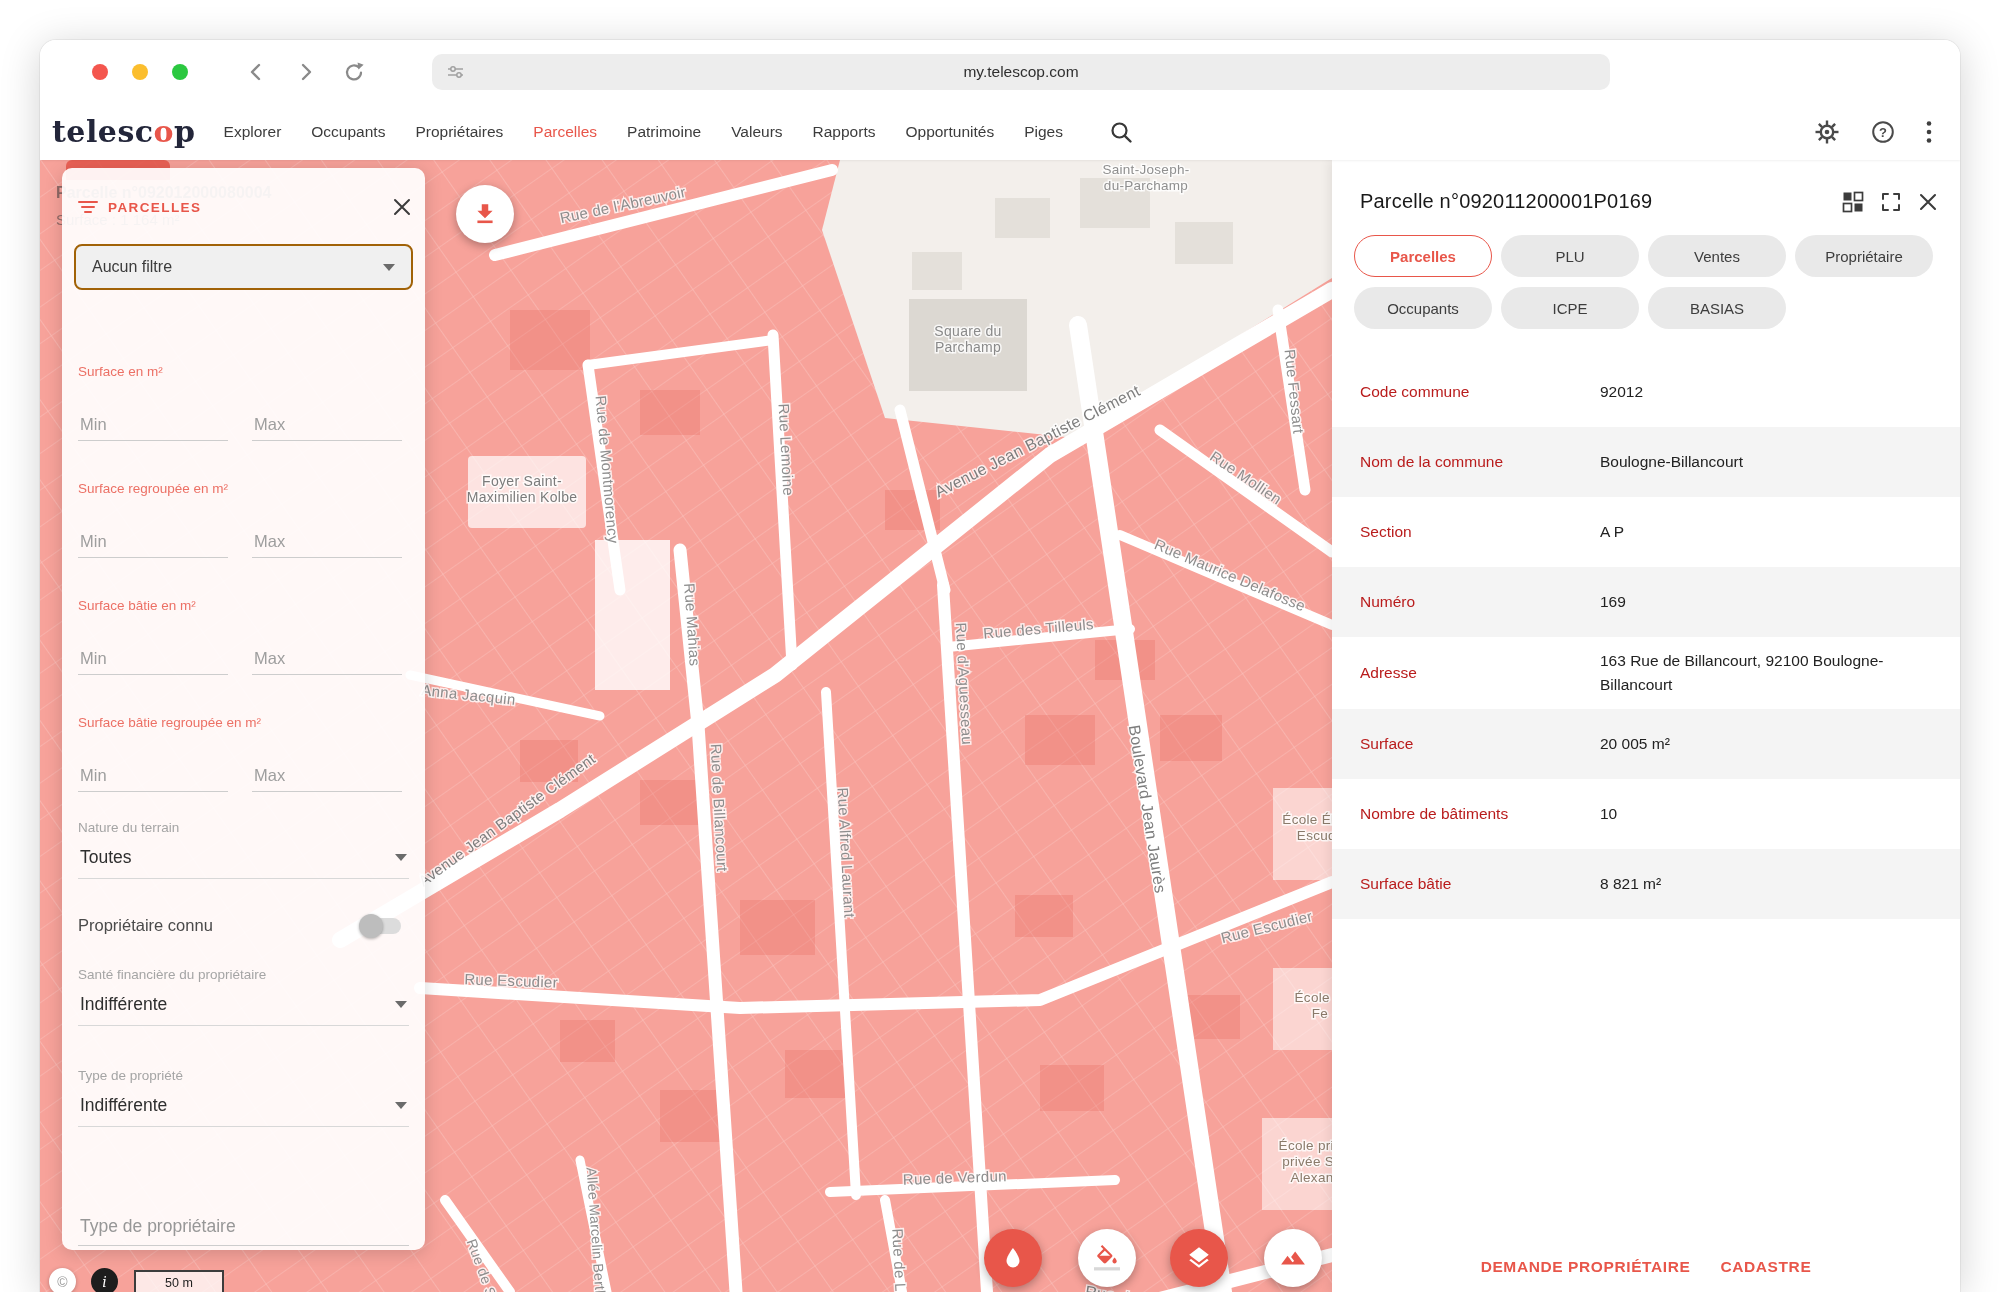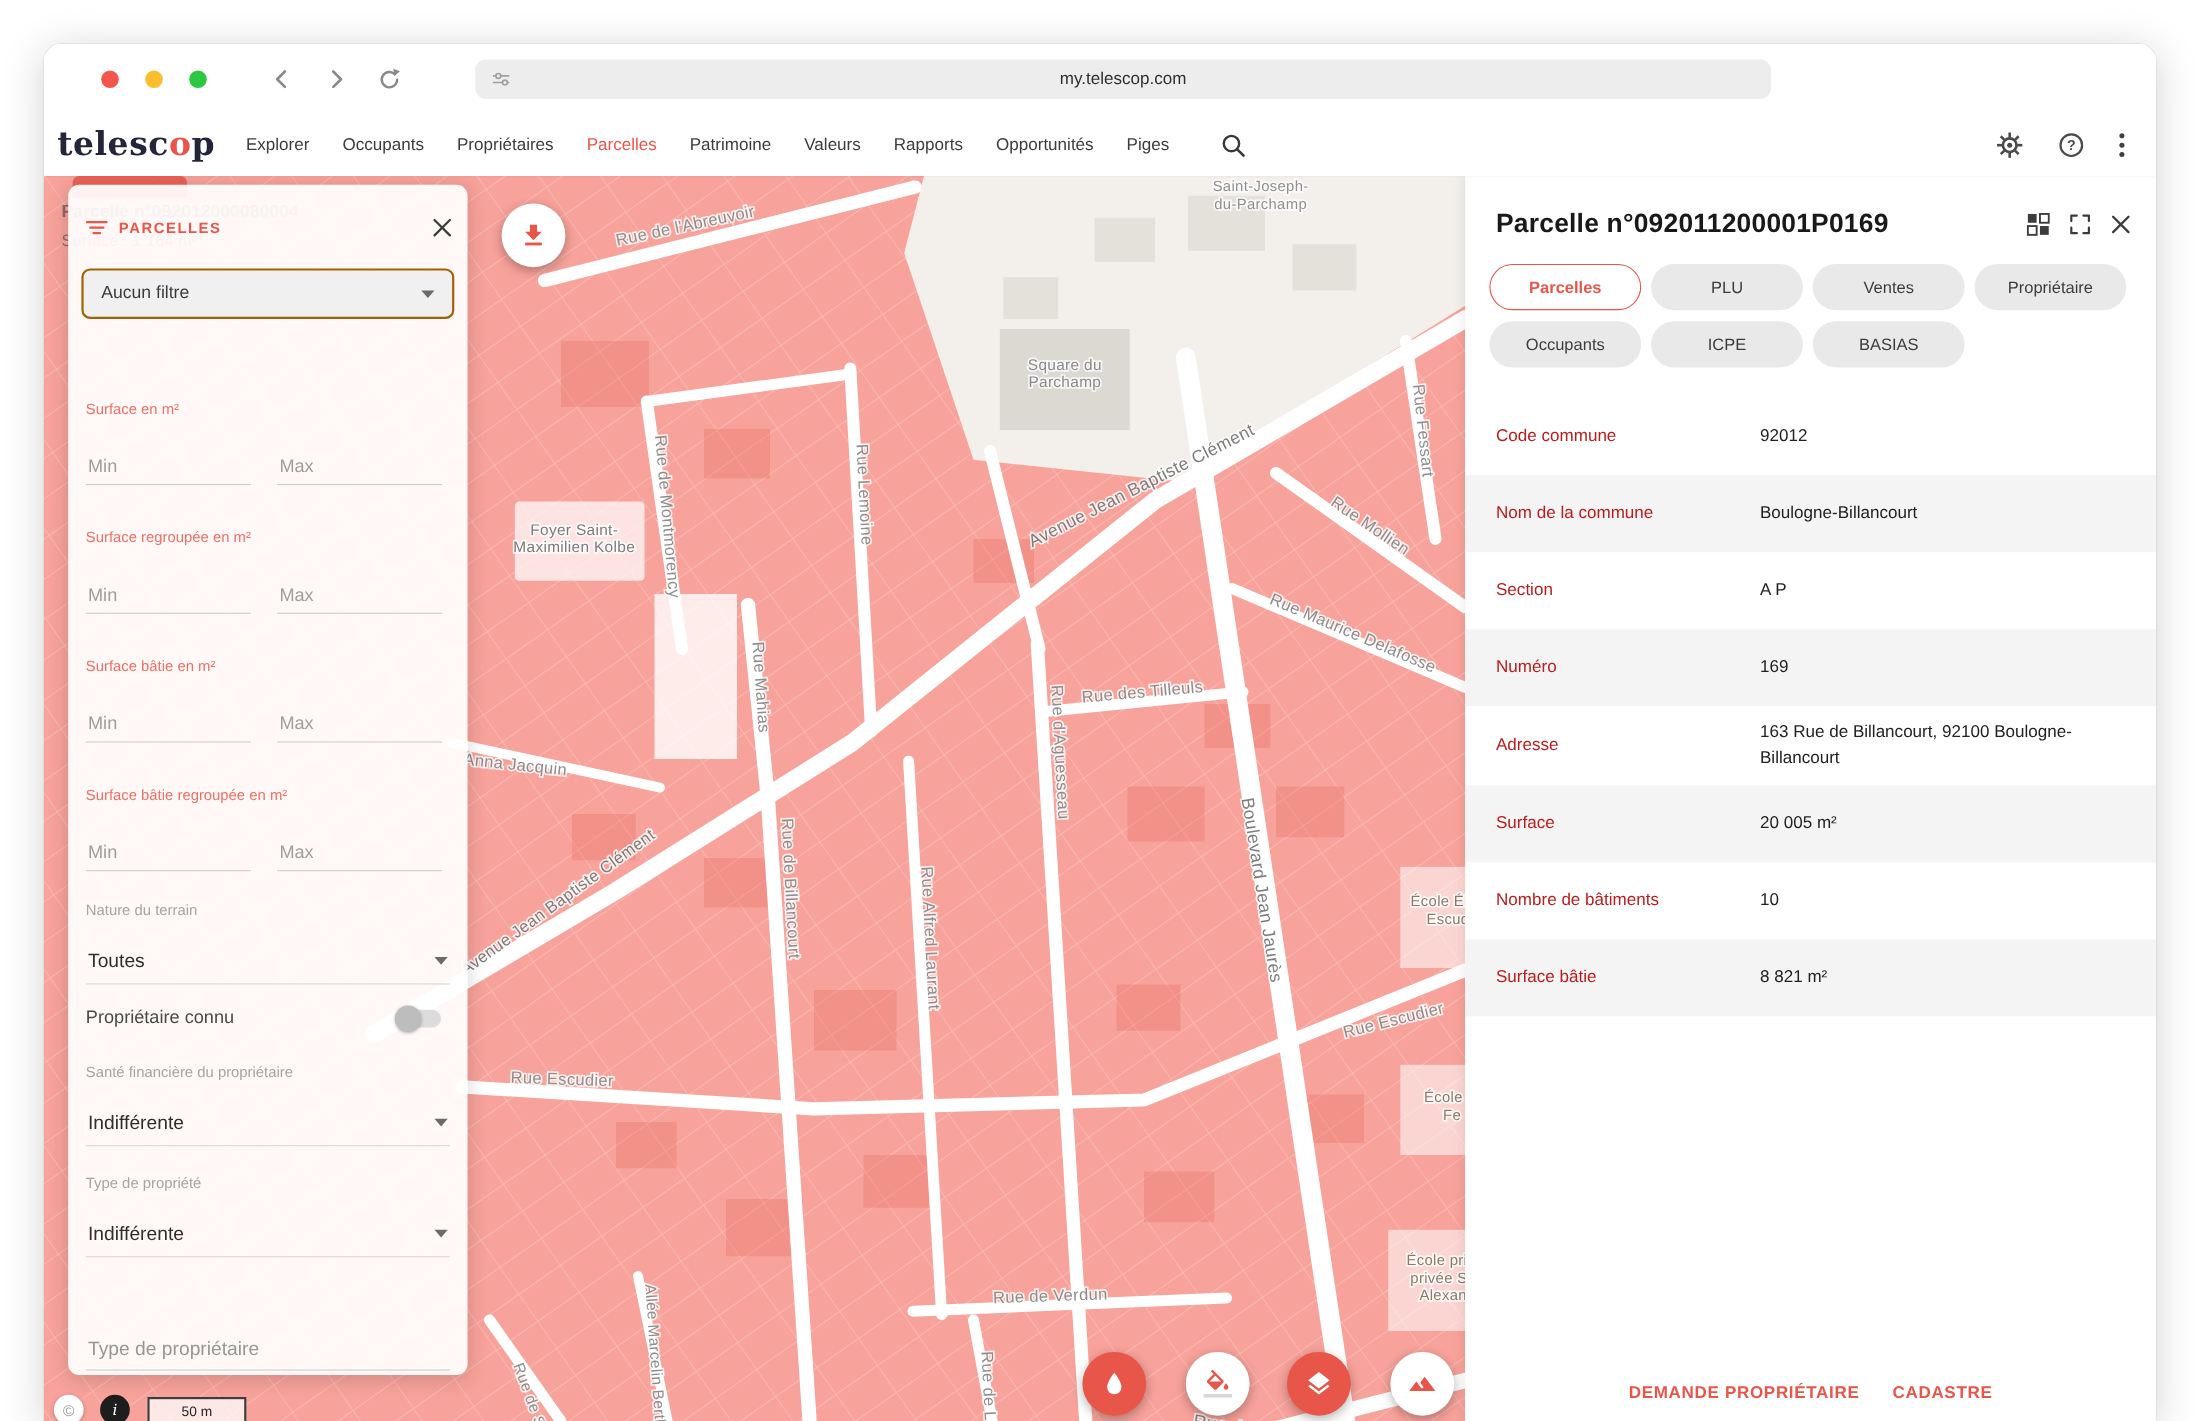--- a/index.html
+++ b/index.html
@@ -59,21 +59,21 @@
   .fp-sections{position:absolute;left:16px;right:16px;top:196px}
   .fp-sec{height:117px}
   .fp-sec-label{color:#ec7065;font-size:13.5px}
   .mm-row{display:flex;gap:24px;margin-top:30px}
   input.mm{width:150px;border:none;border-bottom:1px solid #cdcdcd;background:transparent;
     font-size:16.5px;padding:6px 2px;color:#444;outline:none;font-family:inherit}
   input.mm::placeholder{color:#9e9e9e}
   .fp-field{position:absolute;left:16px;right:16px}
   .fp-small-label{color:#a5a5a5;font-size:13.5px}
   .fp-value-row{display:flex;align-items:center;border-bottom:1px solid #d8d8d8;
-    padding:8px 2px 10px 2px;font-size:17.5px;color:#2e2e2e;margin-top:20px;cursor:pointer}
+    padding:8px 2px 10px 2px;font-size:17.5px;color:#2e2e2e;margin-top:4px;cursor:pointer}
   .fp-nature{top:652px}.fp-sante{top:799px}.fp-type{top:900px}
   .fp-toggle{position:absolute;left:16px;right:16px;top:748px;display:flex;align-items:center;
     justify-content:space-between;font-size:16.5px;color:#4a4a4a}
   .switch{width:40px;height:16px;background:#dcdcdc;border-radius:8px;position:relative;margin-right:8px;cursor:pointer}
   .switch .knob{position:absolute;left:-2px;top:-4px;width:24px;height:24px;border-radius:50%;
     background:#bdbdbd;box-shadow:0 1px 3px rgba(0,0,0,.3)}
   .fp-owner{position:absolute;left:16px;right:16px;top:1040px}
   input.owner{width:100%;border:none;border-bottom:1px solid #cdcdcd;background:transparent;
     font-size:17.5px;padding:8px 2px;color:#555;outline:none;font-family:inherit}
   input.owner::placeholder{color:#979797}
@@ -94,21 +94,21 @@
     color:#fff;display:flex;align-items:center;justify-content:center;font-size:14px;font-style:italic;
     font-family:"DejaVu Serif",serif;z-index:4}
   .scale-box{position:absolute;left:94px;top:1110px;width:90px;height:26px;border:2px solid #3c3c3c;
     background:rgba(255,255,255,.75);display:flex;align-items:center;justify-content:center;
     font-size:12.5px;color:#222;z-index:4}
 
   
   .detail-panel{width:628px;background:#fff;display:flex;flex-direction:column;z-index:5;
     box-shadow:-3px 0 10px rgba(0,0,0,.07)}
   .dp-head{display:flex;align-items:center;padding:30px 22px 0 28px}
-  .dp-title{font-size:24px;font-weight:700;color:#191919;letter-spacing:.2px}
+  .dp-title{font-size:20px;font-weight:400;color:#191919;letter-spacing:.2px}
   .dp-icons{margin-left:auto;display:flex;gap:16px;align-items:center}
   .chips{display:flex;flex-wrap:wrap;gap:10px 9px;padding:22px 22px 0 22px}
   .chip{width:138px;height:42px;border-radius:21px;background:#e9e9e9;display:flex;align-items:center;
     justify-content:center;font-size:15px;color:#3d3d3d;cursor:pointer;border:none}
   .chip.active{background:#fff;border:1.5px solid #e8564a;color:#e8564a;font-weight:700}
   .dtable{margin-top:28px}
   .drow{display:flex;align-items:center;min-height:70px;padding:12px 24px 12px 28px}
   .drow:nth-child(even){background:#f4f4f4}
   .dlabel{width:240px;flex:none;font-size:15.5px;color:#b91c1c}
   .dval{font-size:15.5px;color:#222;line-height:1.55;max-width:336px}

